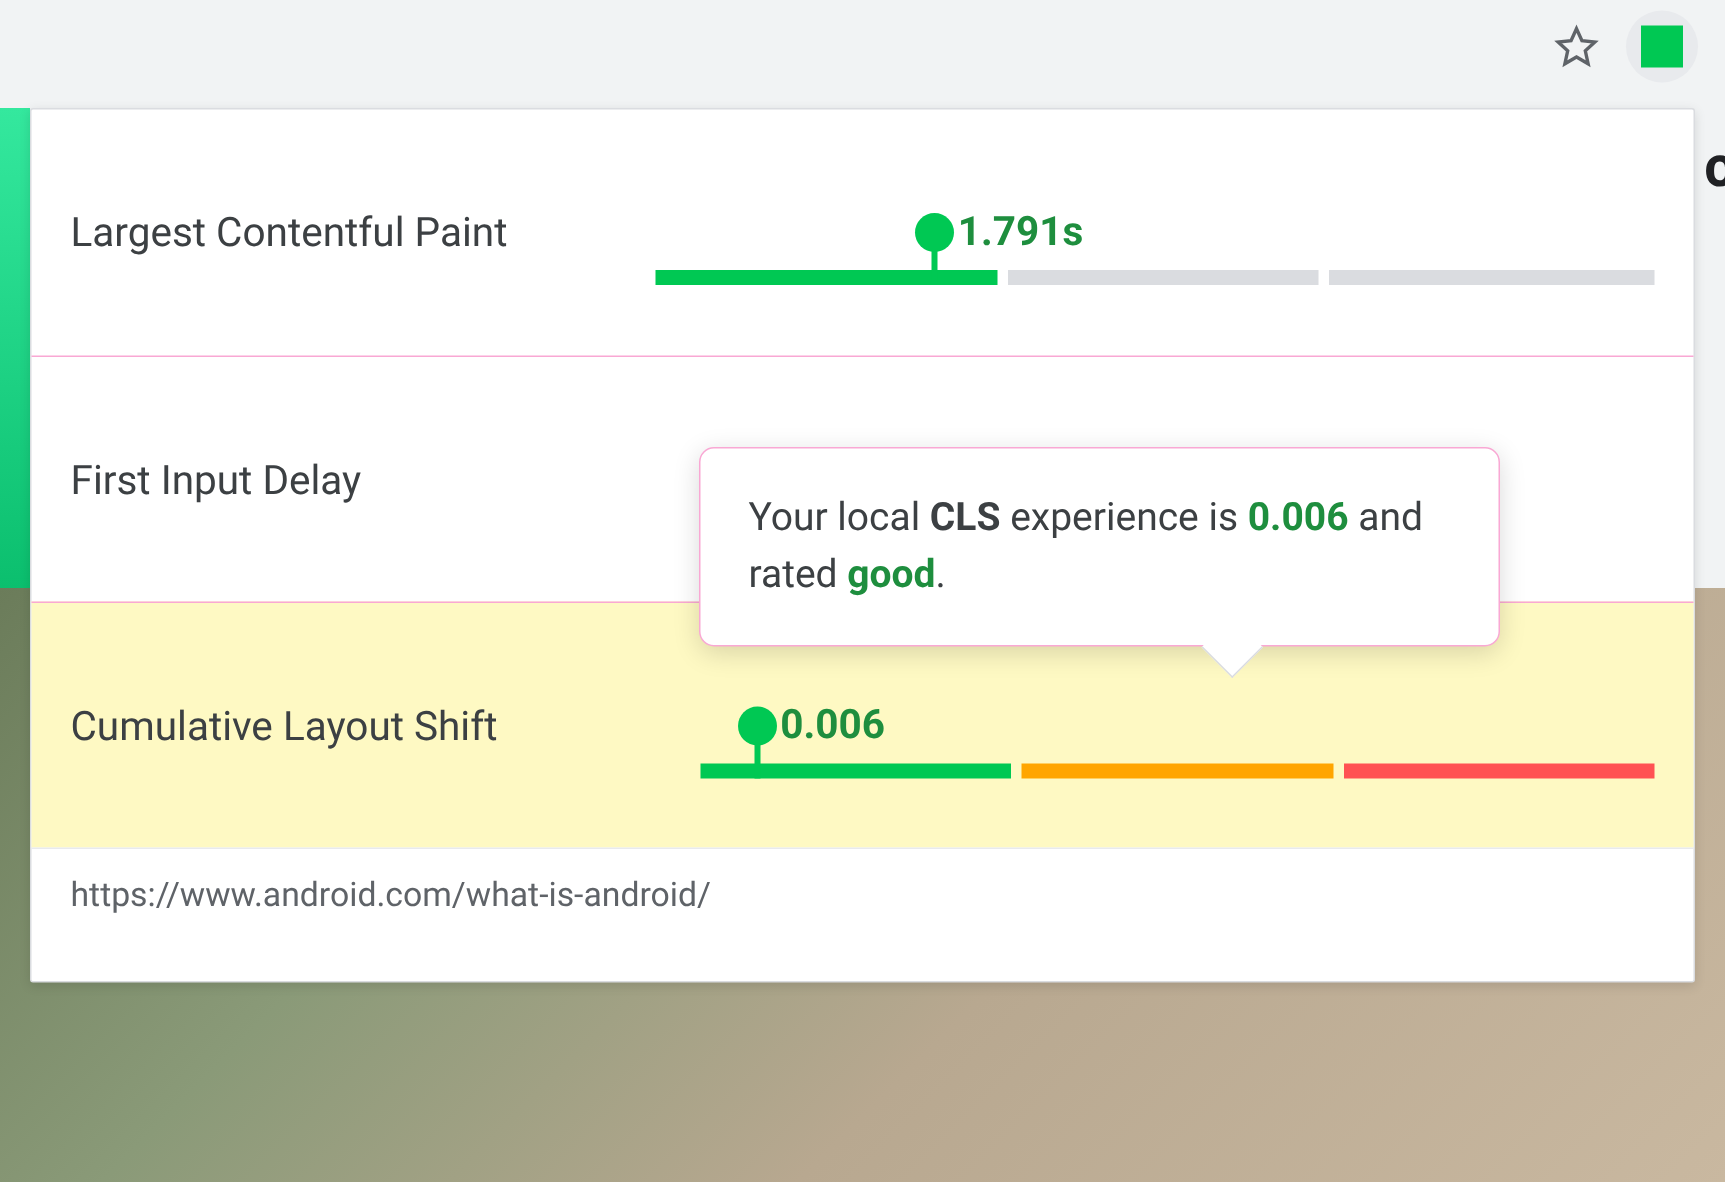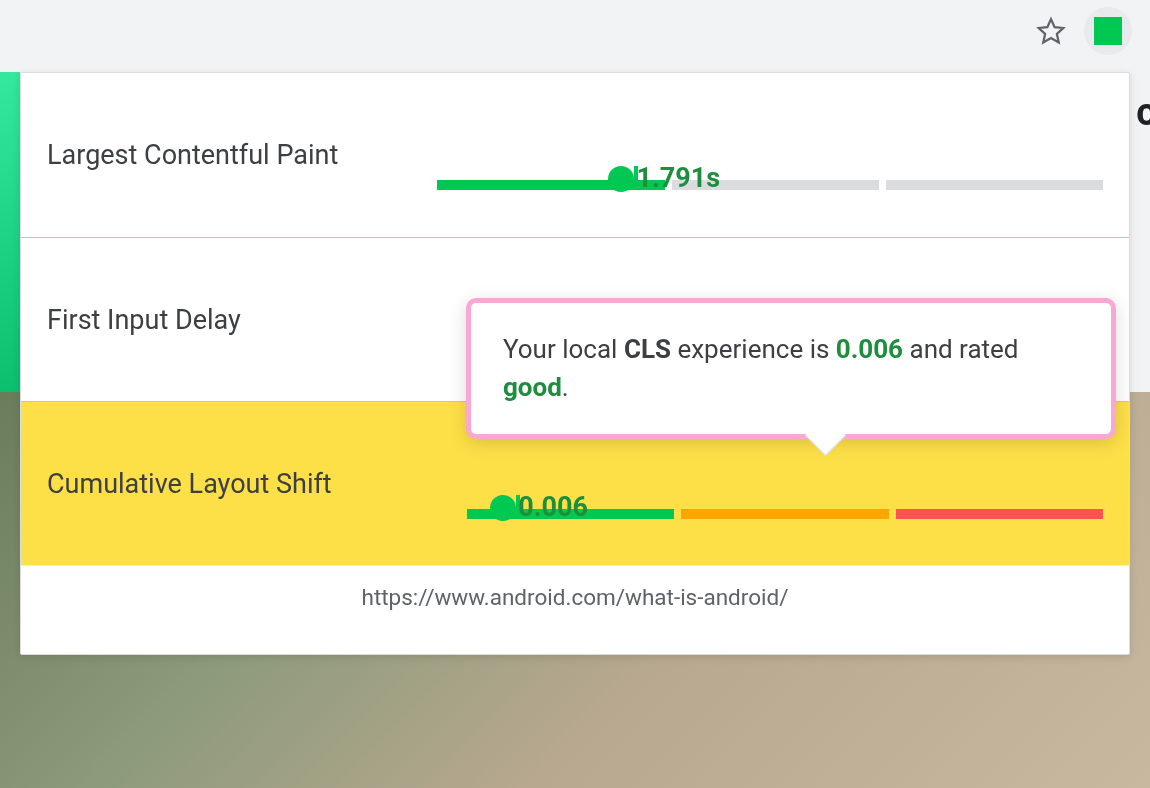--- a/index.html
+++ b/index.html
@@ -88,21 +88,21 @@
     }
 
     .metric-row {
       display: flex;
       align-items: center;
       min-height: 164px;
       padding: 0 26px;
       border-top: 1px solid #f9a8d4;
     }
     .metric-row:first-of-type { border-top: none; }
-    .metric-row.highlight { background: #fde047; gap: 30px; }
+    .metric-row.highlight { background: #fef9c3; gap: 30px; }
 
     .metric-label {
       flex: 0 0 390px;
       font-size: 27px;
       color: #3c4043;
     }
 
     .gauge-wrap {
       flex: 1;
       position: relative;
@@ -131,21 +131,21 @@
 
     .gauge.cls .seg.good { flex: 1; }
     .gauge.cls .seg.ni   { flex: 1; }
     .gauge.cls .seg.poor { flex: 1; }
 
     .marker {
       position: absolute;
       bottom: 0;
       transform: translateX(-50%);
       display: flex;
-      flex-direction: row;
+      flex-direction: column;
       align-items: center;
     }
     .marker-stem {
       width: 4px; height: 24px;
       background: #00c853;
     }
     .marker-dot {
       width: 26px; height: 26px;
       background: #00c853;
       border-radius: 50%;
@@ -161,23 +161,23 @@
       color: #1e8e3e;
     }
 
     .fid-area { flex: 1; height: 100%; position: relative; }
 
     
     .tooltip {
       position: absolute;
       left: 445px;
       top: 225px;
-      width: 650px;
+      width: 534px;
       background: #ffffff;
-      border: 5px solid #f9a8d4;
+      border: 1px solid #f9a8d4;
       border-radius: 10px;
       box-shadow: 0 4px 18px rgba(0,0,0,0.15);
       padding: 28px 32px;
       font-size: 26px;
       color: #3c4043;
       line-height: 1.45;
       z-index: 50;
     }
     .tooltip .b { font-weight: 700; }
     .tooltip .g-val { color: #1e8e3e; font-weight: 700; }
@@ -193,21 +193,21 @@
       border-bottom: 1px solid #dadce0;
       transform: rotate(45deg);
     }
 
     .panel-footer {
       border-top: 1px solid #e8eaed;
       padding: 18px 26px 22px 26px;
       font-size: 22.5px;
       color: #5f6368;
     }
-    .panel-footer .url { margin-bottom: 22px; text-align: center; }
+    .panel-footer .url { margin-bottom: 22px; }
     .panel-footer .bullet { margin: 0 6px; }
     .panel-footer .learn { color: #1a73e8; cursor: pointer; }
 
     .behind-c {
       position: absolute;
       right: -6px;
       top: 90px;
       font-size: 38px;
       font-weight: 700;
       color: #202124;

